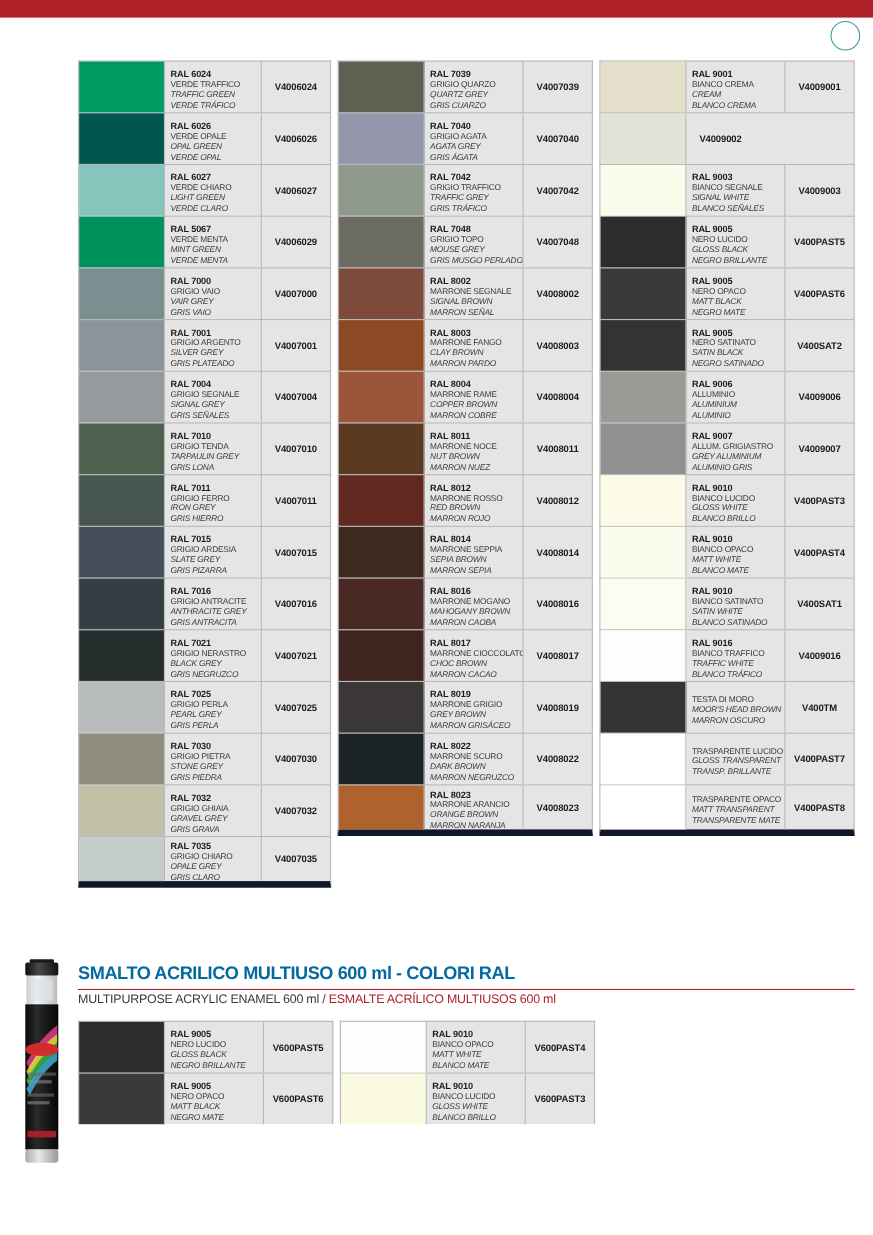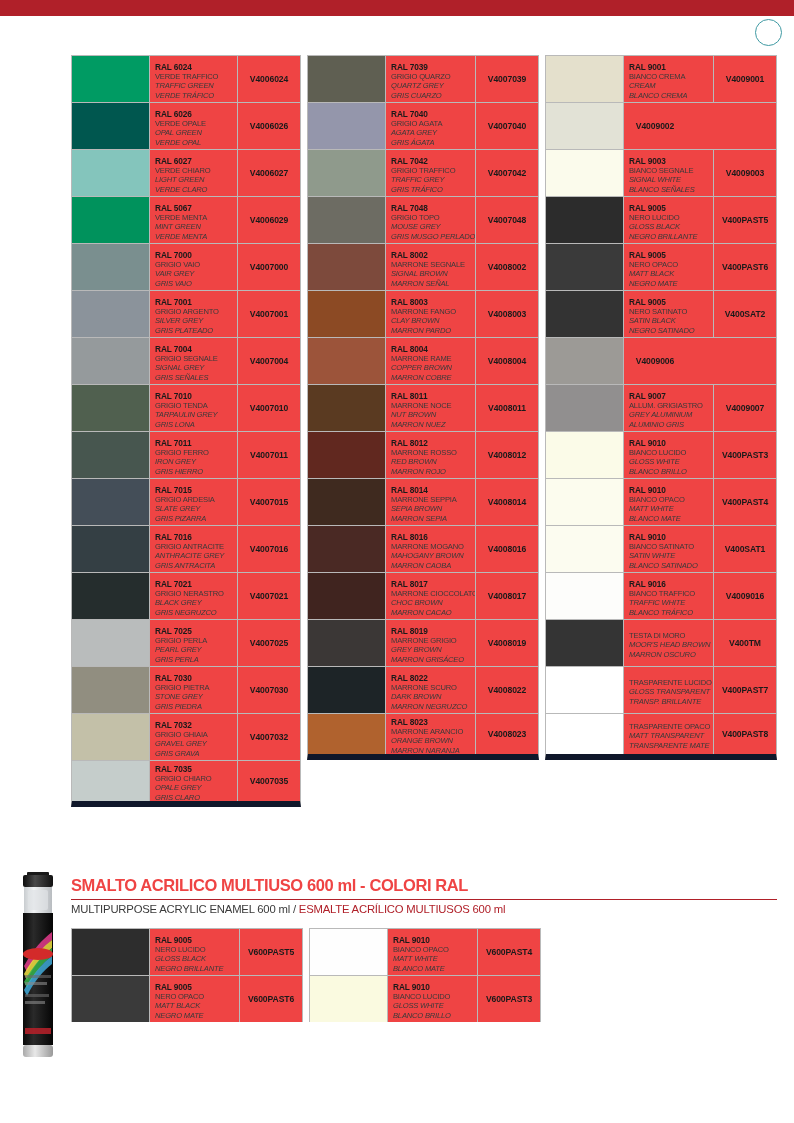--- a/index.html
+++ b/index.html
@@ -26,21 +26,21 @@
     width:706px;
     display:flex;gap:6px;
     align-items:flex-start;
   }
   .col{width:232px;}
   .row{
     display:flex;align-items:stretch;
     height:47px;
     border:1px solid #b9b9b9;
     border-bottom:none;
-    background:#ef4444;
+    background:#e5e5e5;
     box-sizing:border-box;
   }
   .col .row:last-child{border-bottom:6px solid #0f172a;}
   .swatch{
     width:78px;flex:0 0 78px;
     border-right:1px solid #b9b9b9;
     box-sizing:border-box;
   }
   .names{
     flex:1 1 auto;
@@ -75,21 +75,21 @@
 
   
   .bottom{
     position:absolute;left:0;top:866px;width:794px;height:200px;
   }
   .can{
     position:absolute;left:14px;top:4px;width:48px;height:190px;
   }
   .bt-title{
     position:absolute;left:71px;top:10px;
-    font-size:16.5px;font-weight:bold;color:#ef4444;
+    font-size:16.5px;font-weight:bold;color:#0369a1;
     letter-spacing:-0.4px;white-space:nowrap;text-align:center;
   }
   .bt-rule{
     position:absolute;left:71px;top:33px;width:706px;height:1px;
     background:#b02029;
   }
   .bt-sub{
     position:absolute;left:71px;top:37px;
     font-size:11.3px;color:#3a3a3a;letter-spacing:-0.2px;white-space:nowrap;
   }
@@ -473,20 +473,26 @@
         <div class="names">
           <div class="ral">RAL 9005</div>
           <div class="it">NERO SATINATO</div>
           <div class="en">SATIN BLACK</div>
           <div class="es">NEGRO SATINADO</div>
         </div>
         <div class="code">V400SAT2</div>
       </div>
       <div class="row">
         <div class="swatch" style="background: rgb(156, 154, 150);"></div>
+        <div class="names">
+          <div class="ral">RAL 9006</div>
+          <div class="it">ALLUMINIO</div>
+          <div class="en">ALUMINIUM</div>
+          <div class="es">ALUMINIO</div>
+        </div>
         <div class="code">V4009006</div>
       </div>
       <div class="row">
         <div class="swatch" style="background: rgb(145, 143, 143);"></div>
         <div class="names">
           <div class="ral">RAL 9007</div>
           <div class="it">ALLUM. GRIGIASTRO</div>
           <div class="en">GREY ALUMINIUM</div>
           <div class="es">ALUMINIO GRIS</div>
         </div>

